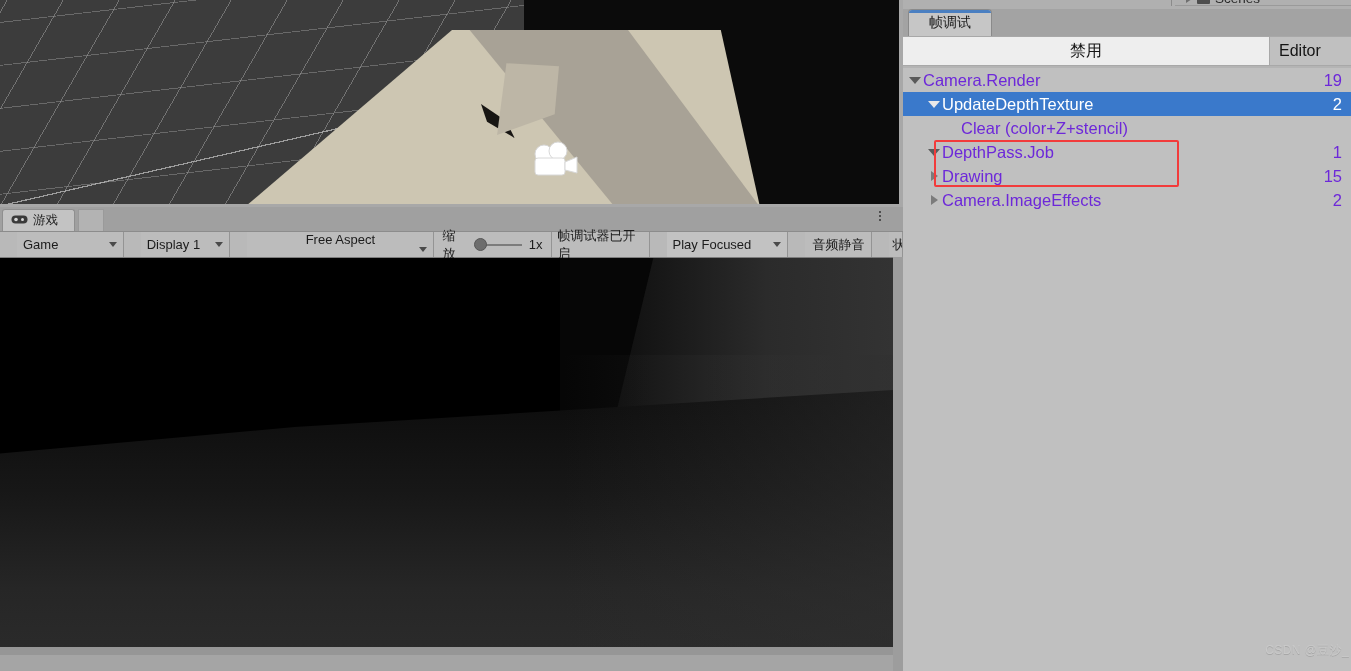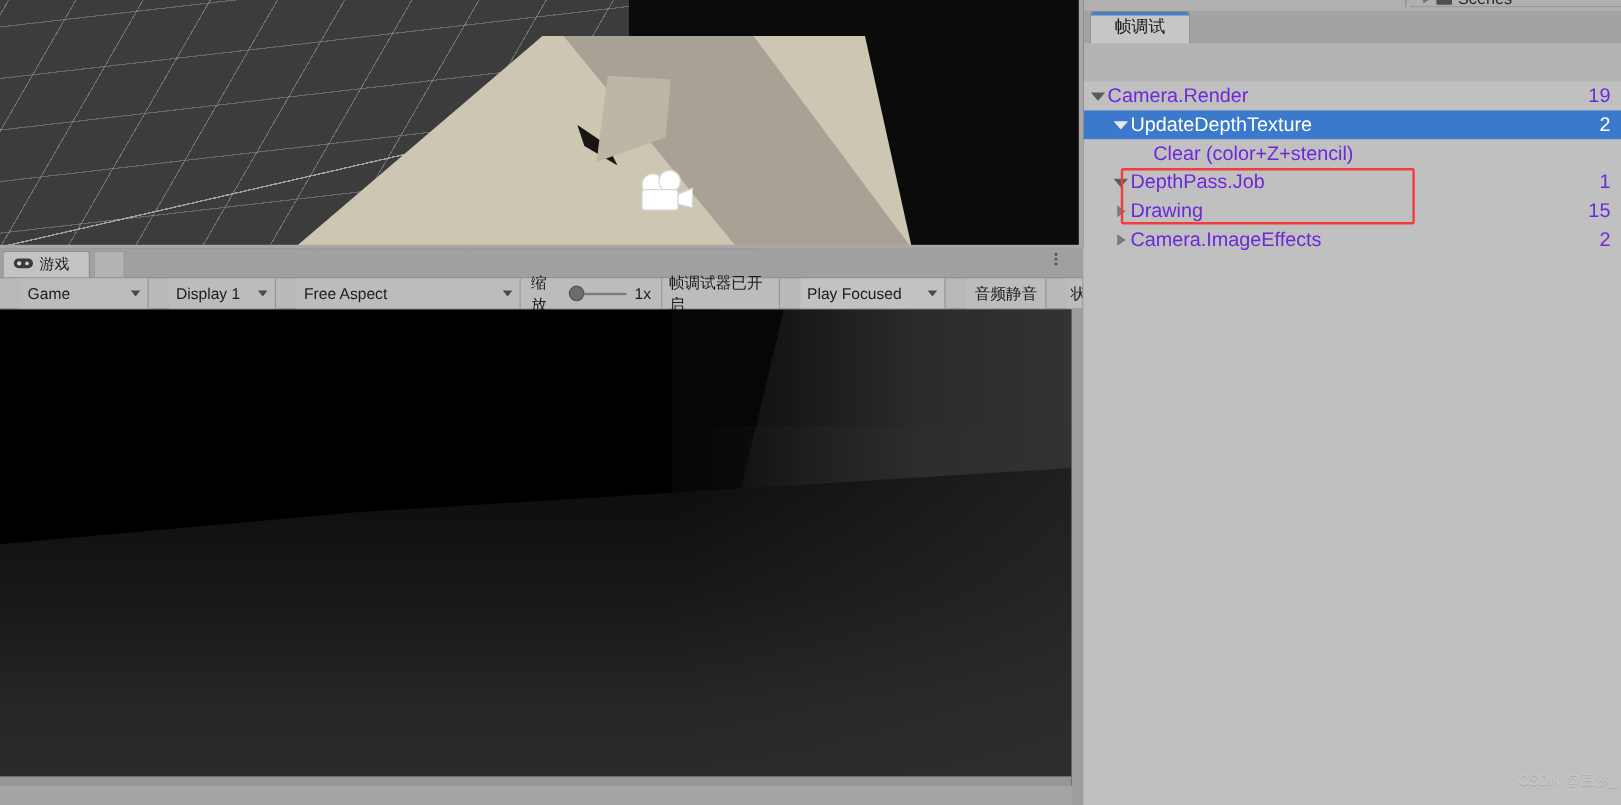--- a/index.html
+++ b/index.html
@@ -20,21 +20,21 @@
     height: 671px;
     background: #a5a5a5;
   }
 
   
   #left-pane {
     position: absolute;
     left: 0; top: 0;
     width: 903px;
     height: 671px;
-    background: #fef9c3;
+    background: #8b5cf6;
     overflow: hidden;
   }
 
   
   #scene-view {
     position: absolute;
     left: 0; top: 0;
     width: 903px;
     height: 207px;
     overflow: hidden;
@@ -183,21 +183,21 @@
     align-items: center;
   }
   .caret-down {
     width: 0; height: 0;
     border-left: 4.5px solid transparent;
     border-right: 4.5px solid transparent;
     border-top: 5px solid #4a4a4a;
   }
   #tb-game { width: 112px; }
   #tb-display { width: 94px; }
-  #tb-aspect { width: 197px; }
+  #tb-aspect { width: 197px; flex-direction: column; }
   #tb-zoomwrap {
     display: flex; align-items: center; gap: 7px;
     padding: 0 9px 0 8px;
     border-right: 1px solid #949494;
     background: #bcbcbc;
   }
   #zoom-slider {
     position: relative;
     width: 52px; height: 14px;
     display: flex; align-items: center;
@@ -609,20 +609,28 @@
       <div id="peek-underline"></div>
     </div>
 
     <div id="fd-tabstrip">
       <div id="fd-tab">
         <div id="fd-tab-accent" style="background: rgb(74, 127, 193);"></div>
         <span>帧调试</span>
       </div>
     </div>
 
+    <div id="fd-colheader">
+      <div id="fd-col-disable">
+        <span>禁用</span>
+      </div>
+      <div id="fd-col-editor">
+        <span>Editor</span>
+      </div>
+    </div>
 
     <div id="fd-tree">
 
       <div class="fd-row">
           <span style="width: 4px; flex: 0 0 auto;"></span>
           <span class="fd-twisty">
             <i class="tri-down"></i>
           </span>
           <span class="fd-label">Camera.Render</span>
           <span class="fd-count">19</span>

